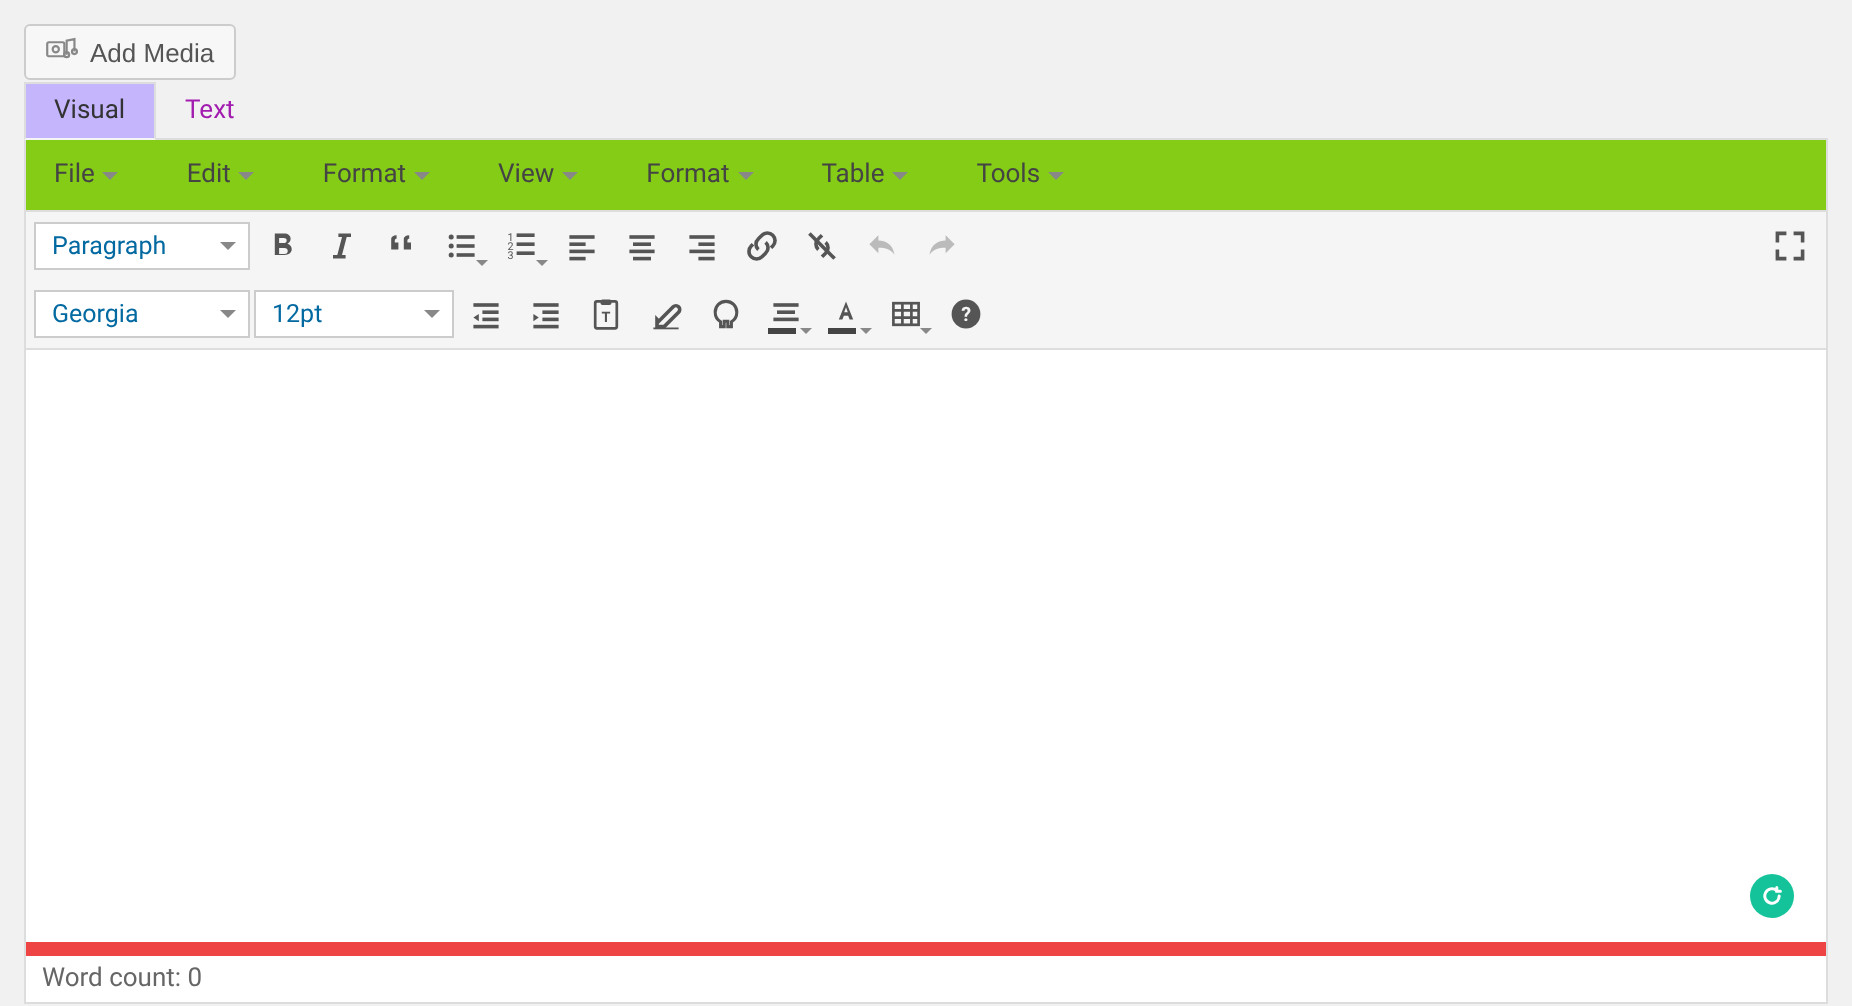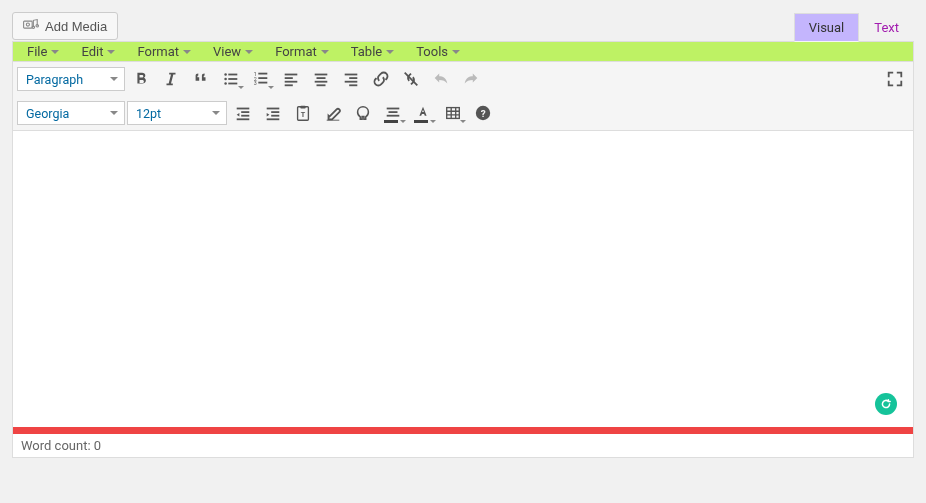--- a/index.html
+++ b/index.html
@@ -11,20 +11,21 @@
     width: 926px;
     height: 503px;
     overflow: hidden;
   }
   .wrap { padding: 12px; }
   .top-row {
     display: flex;
     justify-content: space-between;
     align-items: flex-start;
     margin-bottom: 0;
+    flex-direction: column;
   }
   .add-media-btn {
     display: inline-flex;
     align-items: center;
     gap: 6px;
     background: #f7f7f7;
     border: 1px solid #ccc;
     border-radius: 3px;
     padding: 4px 10px;
     font-size: 13px;
@@ -52,25 +53,25 @@
     border-bottom-color: #f5f5f5;
     color: #333;
   }
   .editor-box {
     border: 1px solid #ddd;
     background: #fff;
   }
   .menubar {
     display: flex;
     align-items: center;
-    gap: 6px;
+    gap: 18px;
     padding: 4px 6px;
     border-bottom: 1px solid #ddd;
-    background: #bef264;
-    height: 20px;
+    background: #84cc16;
+    height: 36px;
   }
   .menu-item {
     display: inline-flex;
     align-items: center;
     gap: 4px;
     padding: 3px 8px;
     font-size: 13px;
     color: #444;
     cursor: pointer;
   }

